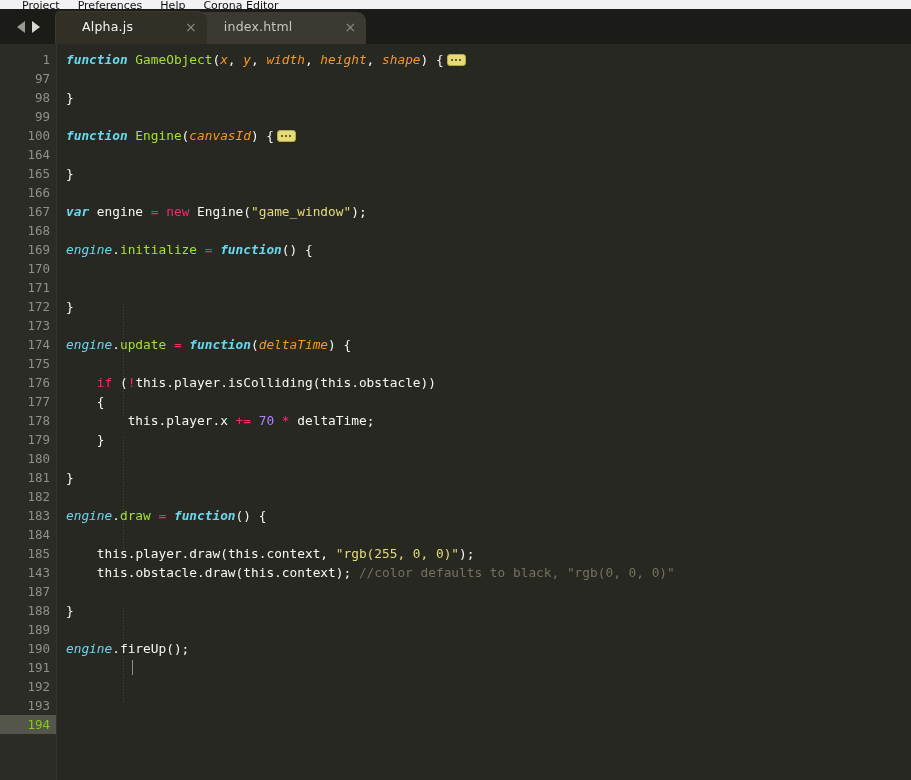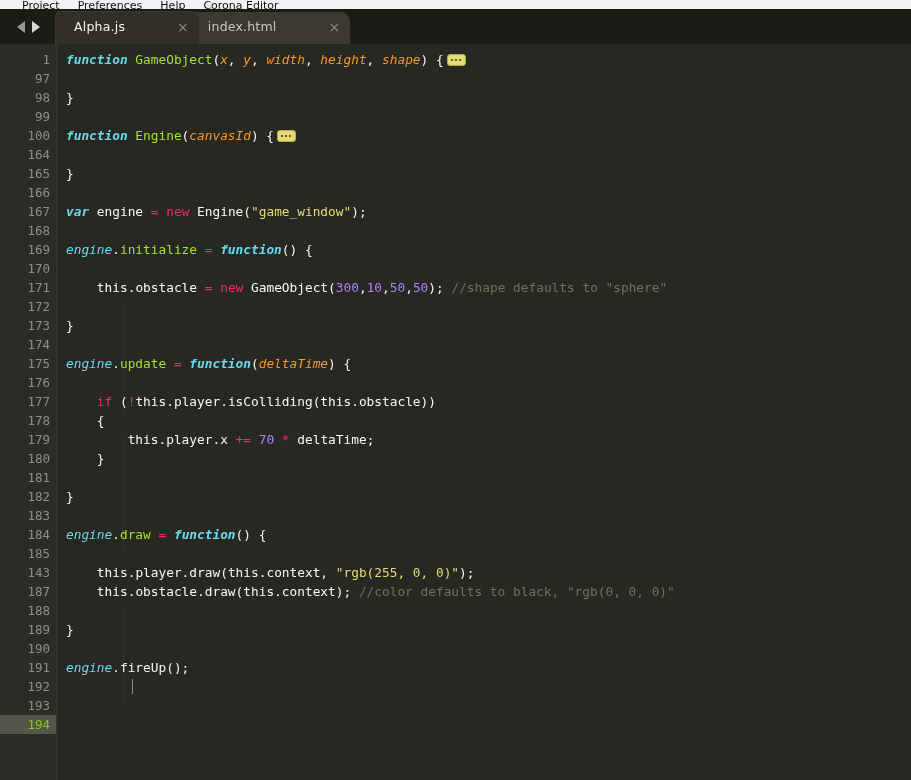--- a/index.html
+++ b/index.html
@@ -59,21 +59,21 @@
     border-bottom: 6px solid transparent;
     cursor: pointer;
   }
   .arrow-left  { border-right: 8px solid #9a9a94; }
   .arrow-right { border-left: 8px solid #d8d8d2; }
 
   .tab {
     position: relative;
     display: flex;
     align-items: center;
-    padding: 0 10px 0 18px;
+    padding: 0 10px 0 26px;
     margin-right: -9px;
     font-family: "DejaVu Sans", sans-serif;
     font-size: 12.5px;
     white-space: nowrap;
     cursor: pointer;
   }
   
   .tab .tab-shape {
     position: absolute;
     left: 0; right: 0; top: 3px; bottom: 0;
@@ -294,21 +294,20 @@
       <div class="cline">}</div>
       <div class="cline">&nbsp;</div>
       <div class="cline"><span class="k-fn">function</span> <span class="k-name">Engine</span>(<span class="k-param">canvasId</span>) {<span class="fold"><i></i><i></i><i></i></span></div>
       <div class="cline">&nbsp;</div>
       <div class="cline">}</div>
       <div class="cline">&nbsp;</div>
       <div class="cline"><span class="k-fn">var</span> <span class="k-plain">engine</span> <span class="k-op">=</span> <span class="k-op">new</span> <span class="k-plain">Engine</span>(<span class="k-str">"game_window"</span>);</div>
       <div class="cline">&nbsp;</div>
       <div class="cline"><span class="k-var">engine</span>.<span class="k-name">initialize</span> <span class="k-op">=</span> <span class="k-fn">function</span>() {</div>
       <div class="cline">&nbsp;</div>
-      <div class="cline">    <span class="k-plain">this</span>.<span class="k-plain">obstacle</span> <span class="k-op">=</span> <span class="k-op">new</span> <span class="k-plain">GameObject</span>(<span class="k-num">300</span>,<span class="k-num">10</span>,<span class="k-num">50</span>,<span class="k-num">50</span>); <span class="k-com">//shape defaults to "sphere"</span></div>
       <div class="cline">&nbsp;</div>
       <div class="cline">}</div>
       <div class="cline">&nbsp;</div>
       <div class="cline"><span class="k-var">engine</span>.<span class="k-name">update</span> <span class="k-op">=</span> <span class="k-fn">function</span>(<span class="k-param">deltaTime</span>) {</div>
       <div class="cline">&nbsp;</div>
       <div class="cline">    <span class="k-op">if</span> (<span class="k-op">!</span><span class="k-plain">this</span>.<span class="k-plain">player</span>.<span class="k-plain">isColliding</span>(<span class="k-plain">this</span>.<span class="k-plain">obstacle</span>))</div>
       <div class="cline">    {</div>
       <div class="cline">        <span class="k-plain">this</span>.<span class="k-plain">player</span>.<span class="k-plain">x</span> <span class="k-op">+=</span> <span class="k-num">70</span> <span class="k-op">*</span> <span class="k-plain">deltaTime</span>;</div>
       <div class="cline">    }</div>
       <div class="cline">&nbsp;</div>

